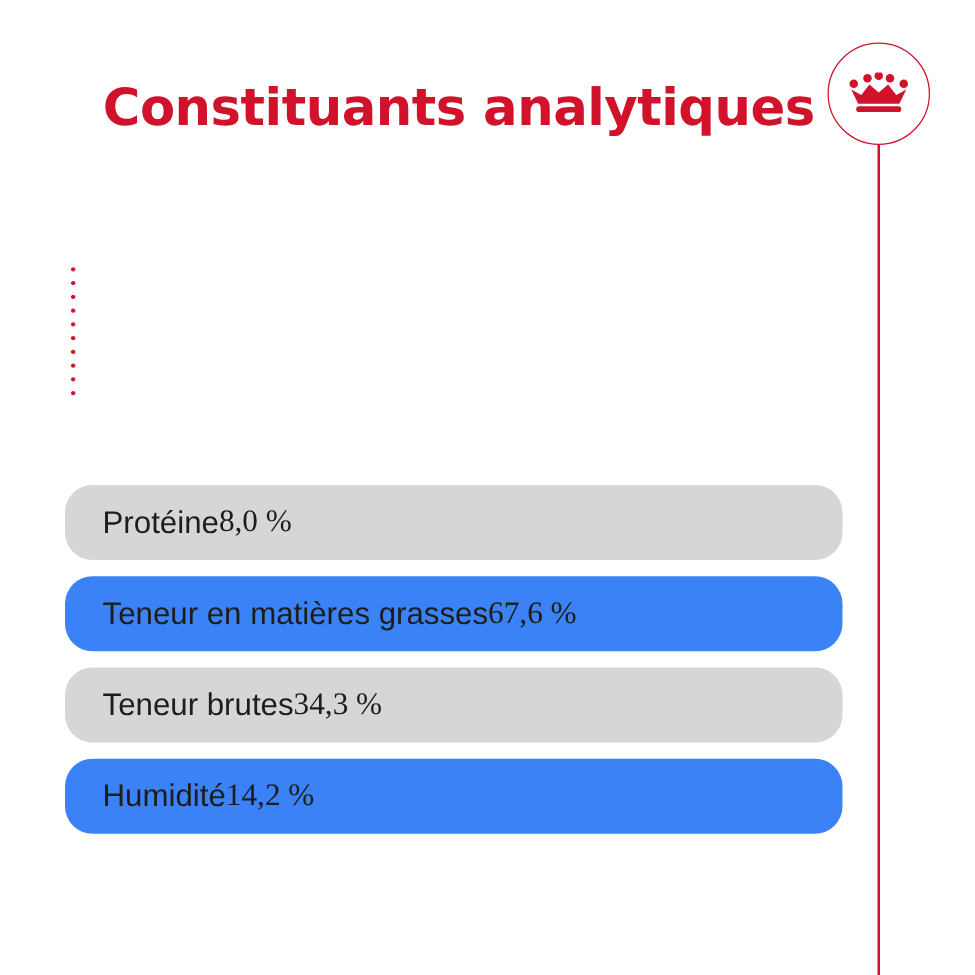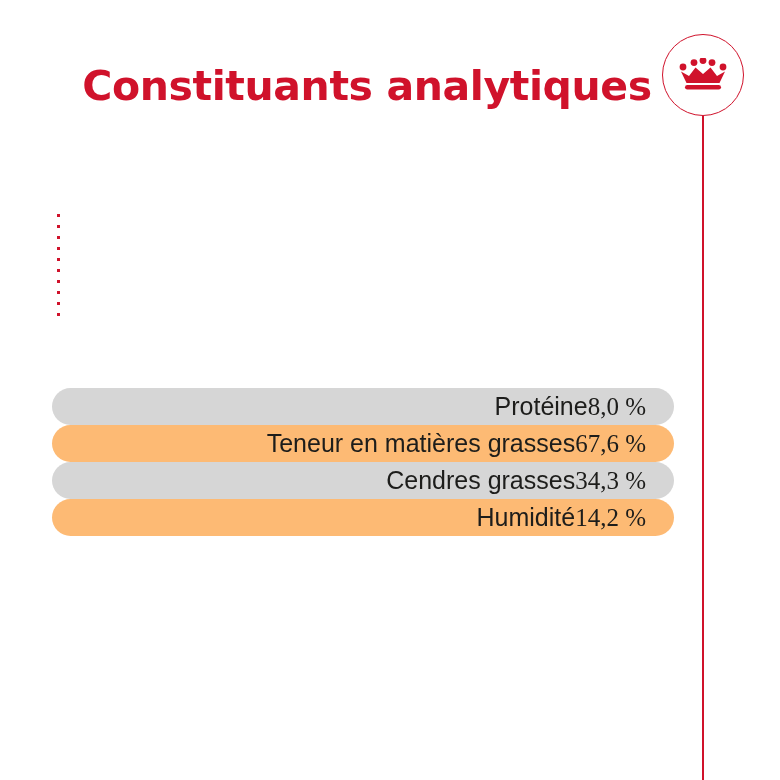--- a/index.html
+++ b/index.html
@@ -98,30 +98,31 @@
   }
 
   
   .rows {
     position: absolute;
     top: 388px;
     left: 52px;
     width: 622px;
   }
   .row {
-    height: 37px;
+    height: 60px;
     border-radius: 22px;
     display: flex;
     align-items: center;
-    justify-content: flex-end;
+    justify-content: flex-start;
     padding: 0 28px 0 30px;
     box-sizing: border-box;
+    margin-bottom: 13px;
   }
   .row.shade-dark { background: #d6d6d6; }
-  .row.shade-light { background: #fdba74; }
+  .row.shade-light { background: #3b82f6; }
   .row-label {
     color: #1d1d1b;
     font-size: 25px;
     font-family: "Liberation Sans", sans-serif;
   }
   .row-value {
     color: #1d1d1b;
     font-size: 25px;
     font-family: Liberation Serif, serif;
     white-space: nowrap;
@@ -158,21 +159,21 @@
   <div class="rows">
     <div class="row shade-dark">
       <span class="row-label">Protéine</span>
       <span class="row-value">8,0 %</span>
     </div>
     <div class="row shade-light">
       <span class="row-label">Teneur en matières grasses</span>
       <span class="row-value">67,6 %</span>
     </div>
     <div class="row shade-dark">
-      <span class="row-label">Cendres grasses</span>
+      <span class="row-label">Teneur brutes</span>
       <span class="row-value">34,3 %</span>
     </div>
     <div class="row shade-light">
       <span class="row-label">Humidité</span>
       <span class="row-value">14,2 %</span>
     </div>
   </div>
 
 </div>
 

